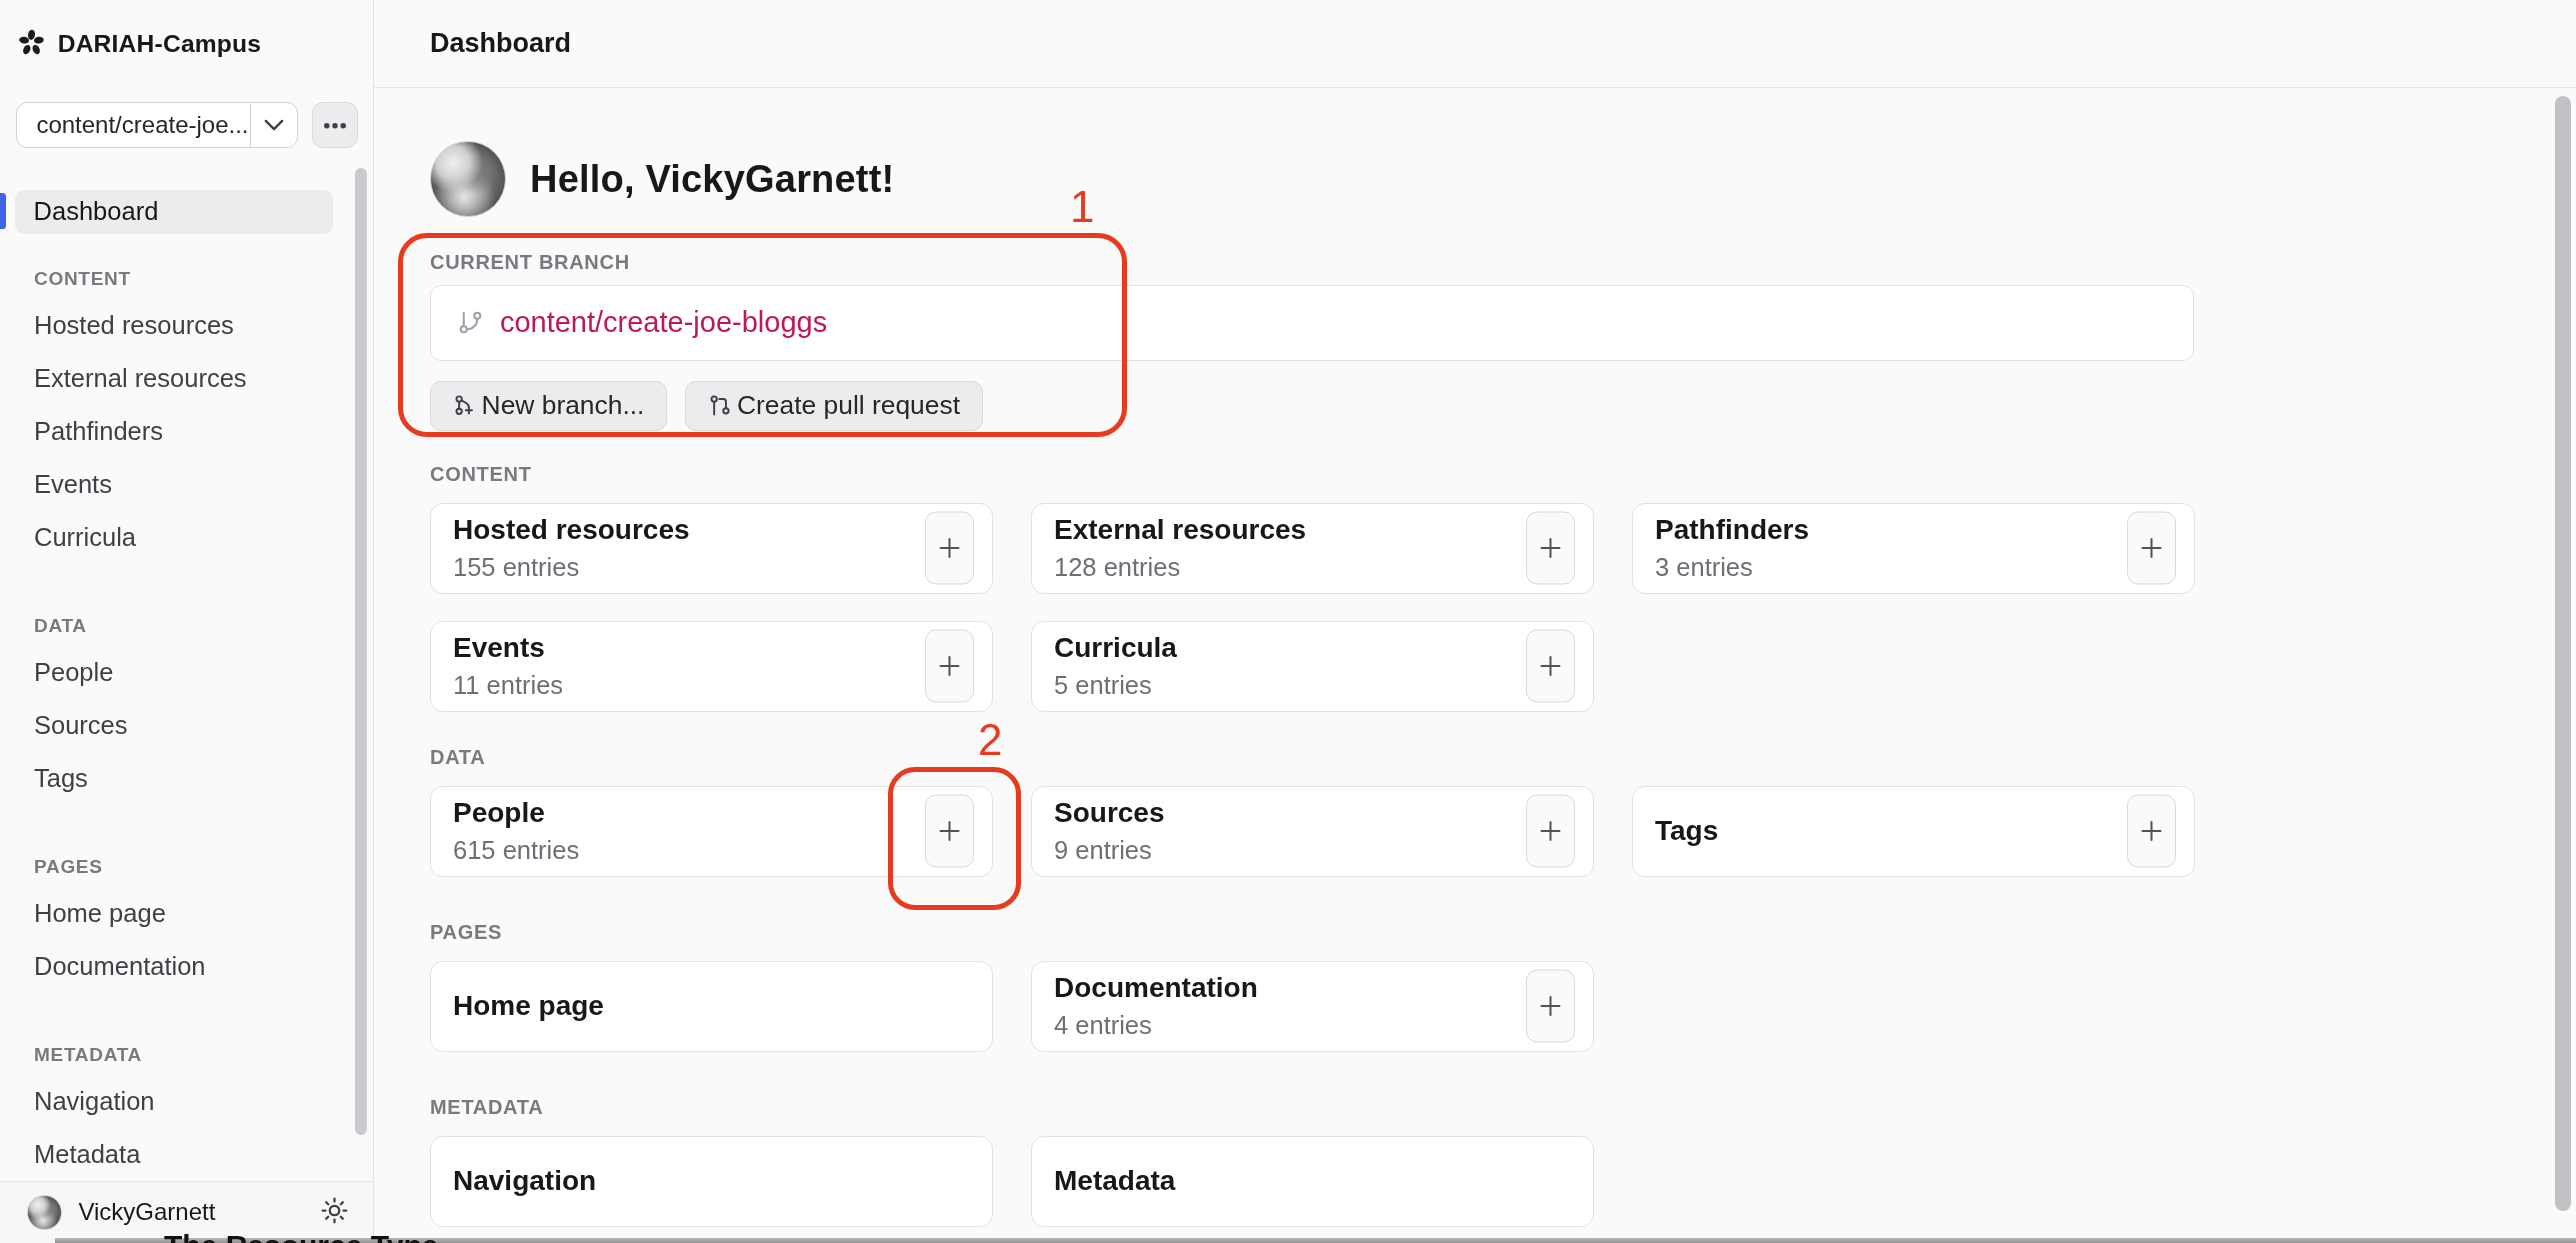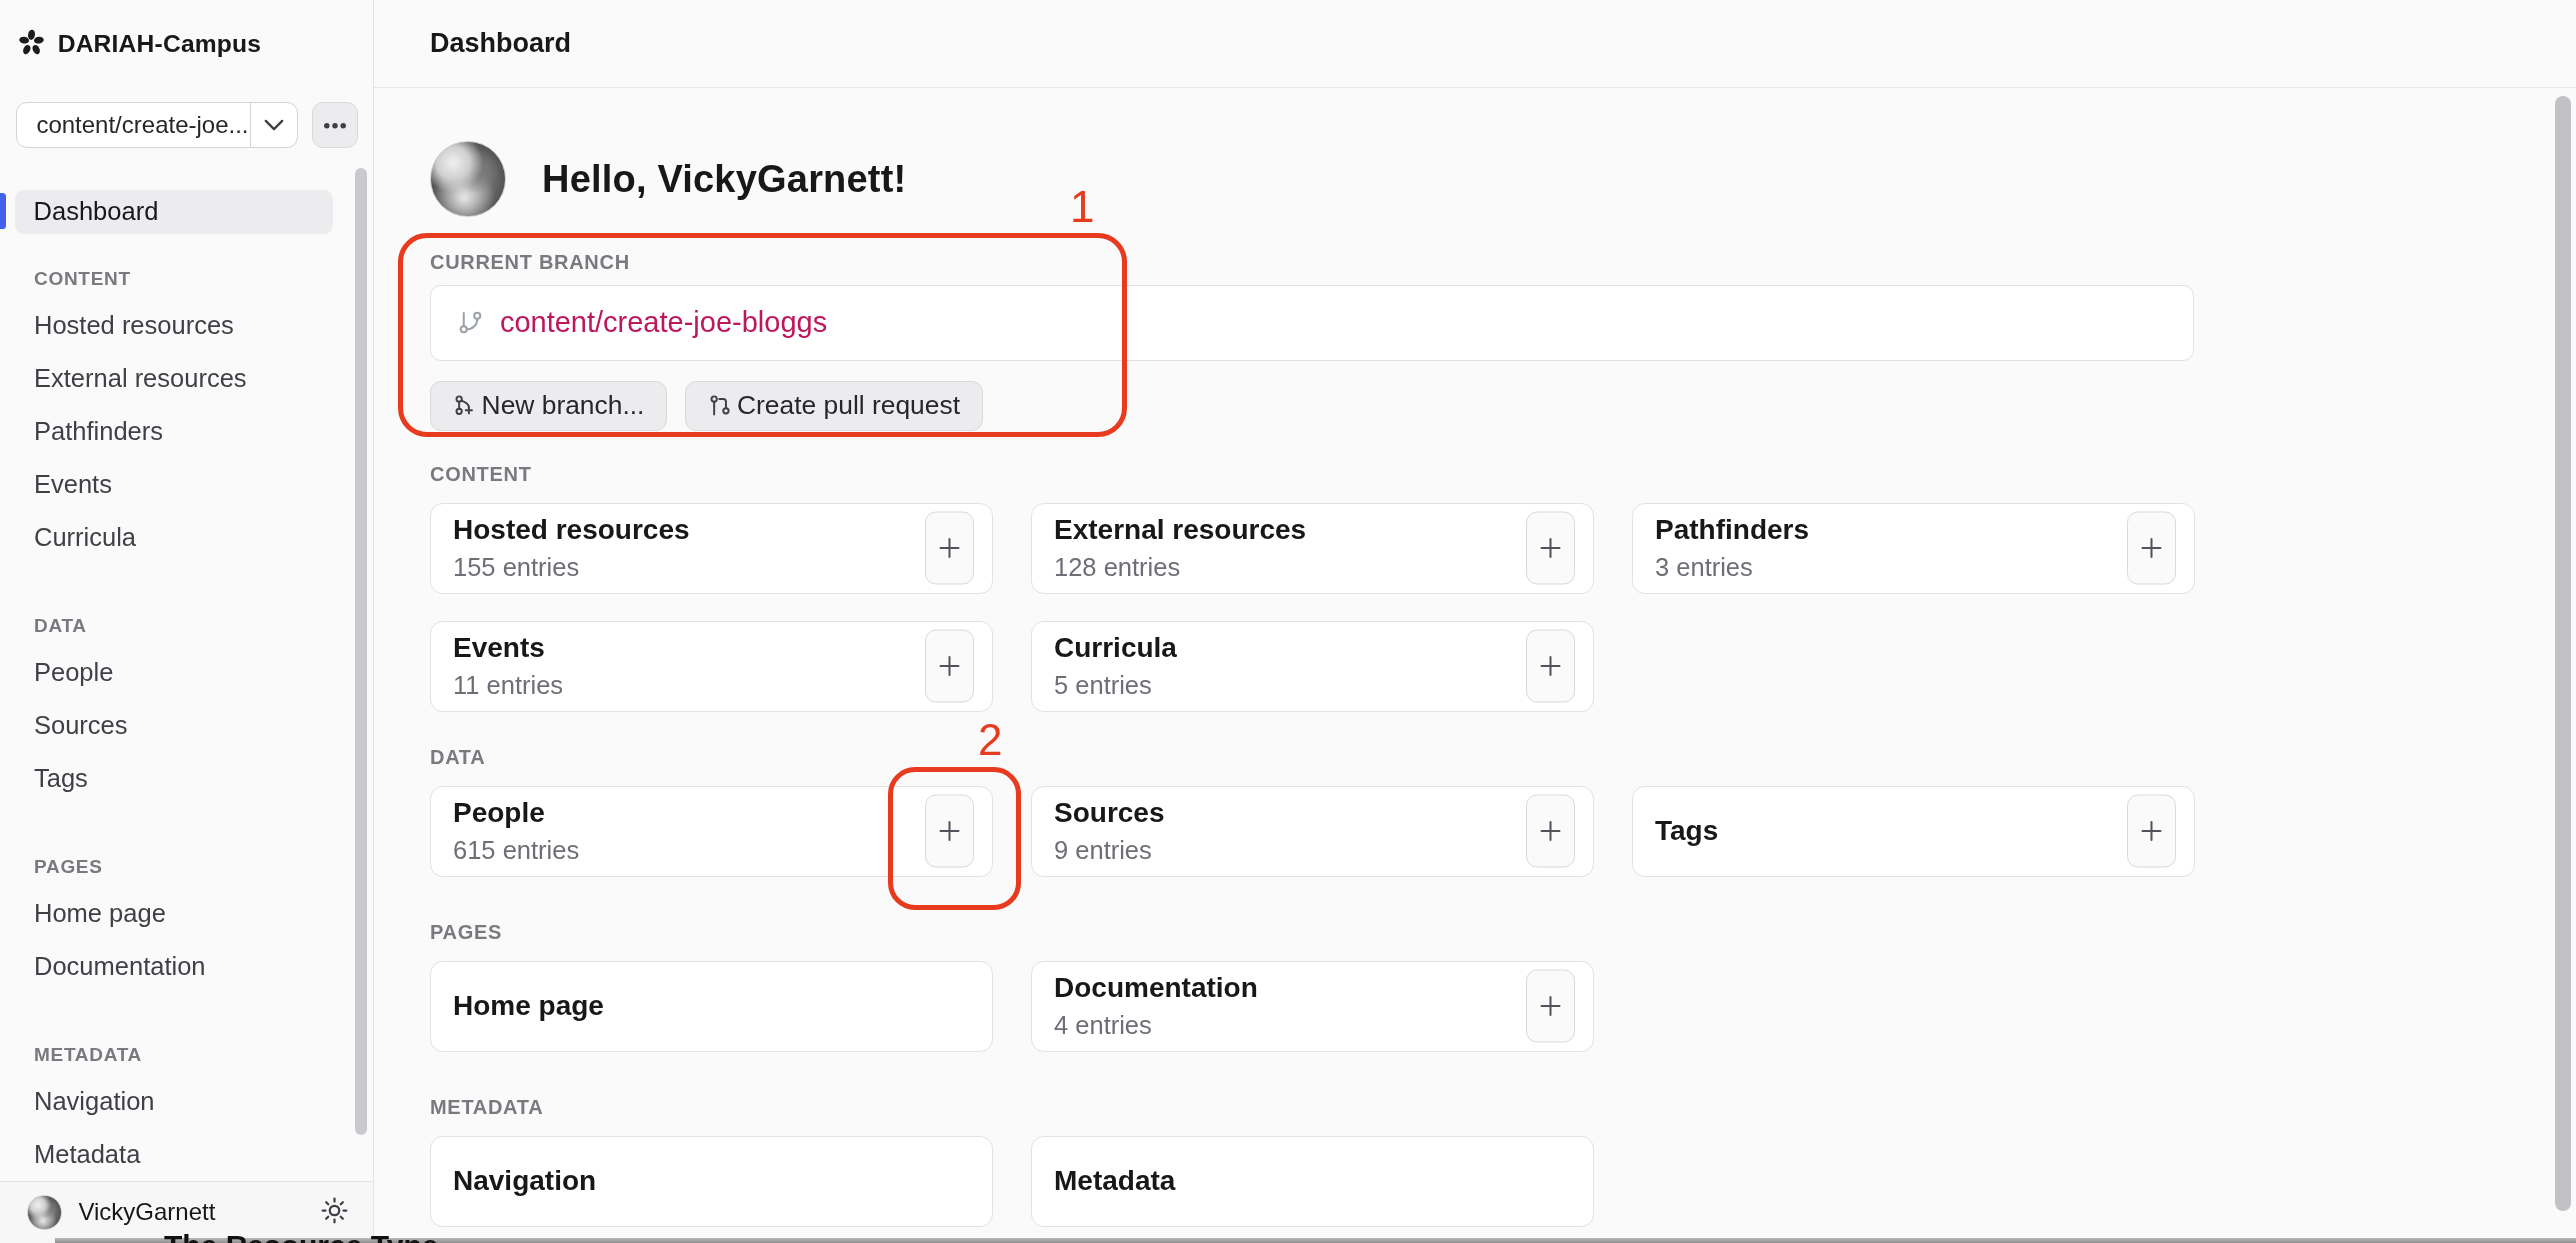--- a/index.html
+++ b/index.html
@@ -56,21 +56,21 @@
   .sun-btn { color:#3f3f46; cursor:pointer; display:flex; }
 
   
   .main { flex:1; position:relative; display:flex; flex-direction:column; background:#fafafa; }
   .main-header { height:88px; border-bottom:0.9px solid #e7e7e9; display:flex;
     align-items:center; padding-left:56px; flex-shrink:0; }
   .page-title { font-size:27px; font-weight:700; color:#18181b; }
   .main-scrollarea { flex:1; padding:53px 0 0 56px; }
   .content-col { width:1764px; }
 
-  .greeting-row { display:flex; align-items:center; gap:36px; }
+  .greeting-row { display:flex; align-items:center; gap:24px; }
   .avatar.large { width:76px; height:76px; }
   .greeting { font-size:38px; font-weight:700; color:#18181b; letter-spacing:0.2px; }
 
   .cb-label, .section-label { font-size:20px; font-weight:700; color:#79797f;
     letter-spacing:0.7px; line-height:20px; }
   .cb-label { margin-top:35px; }
   .branch-box { margin-top:12.7px; height:76px; background:#fff; border:0.9px solid #e2e2e4;
     border-radius:11px; display:flex; align-items:center; padding-left:25.5px; gap:16.4px; }
   .branch-box-name { font-size:29px; font-weight:400; color:#be185d; }
   .git-icon { color:#9ca0a8; display:flex; }

